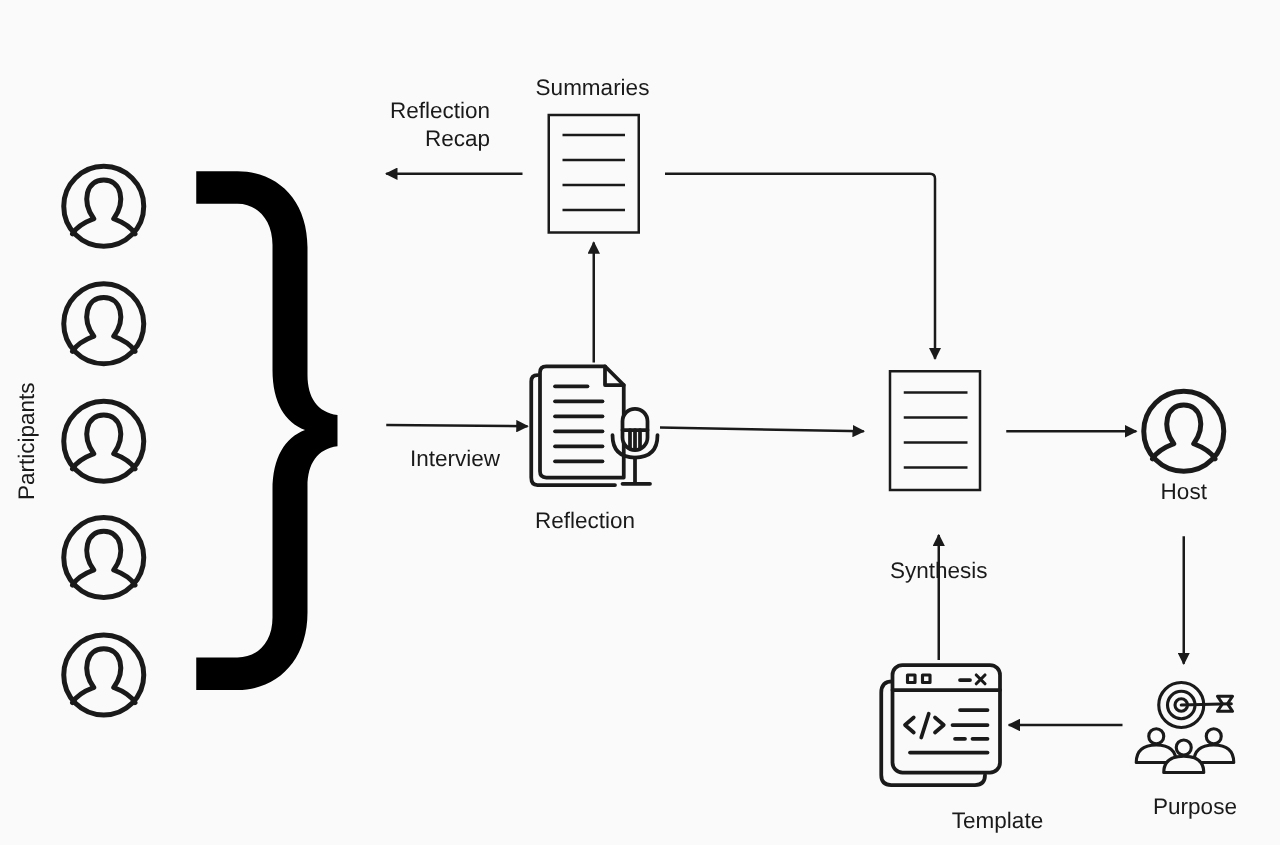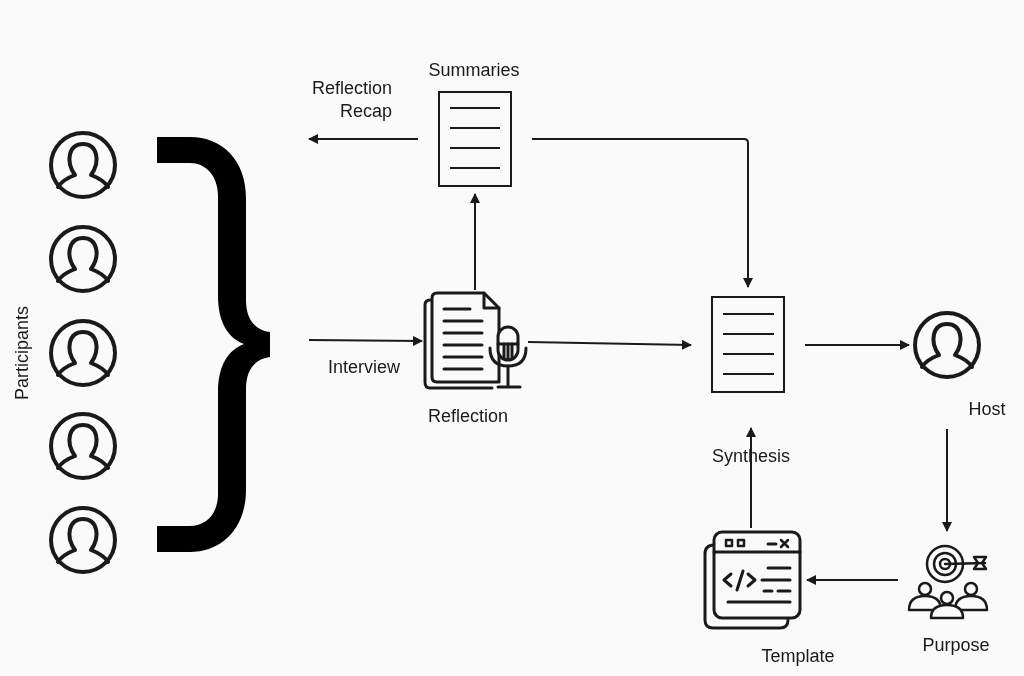--- a/index.html
+++ b/index.html
@@ -142,17 +142,17 @@
   <div>Reflection</div>
   <div>Recap</div>
 </div>
 
 <div class="lbl center" style="left:364px; top:316px;margin-top:40px;">Interview</div>
 
 <div class="lbl center" style="left:468px; top:405px;">Reflection</div>
 
 <div class="lbl center" style="left:751px; top:405px;margin-top:40px;">Synthesis</div>
 
-<div class="lbl center" style="left:947px; top:398px;margin-left:40px;">Host</div>
+<div class="lbl center" style="left:947px; top:382px;">Host</div>
 
 <div class="lbl center" style="left:798px; top:645px;">Template</div>
 
 <div class="lbl center" style="left:956px; top:634px;">Purpose</div>
 
 </body></html>

